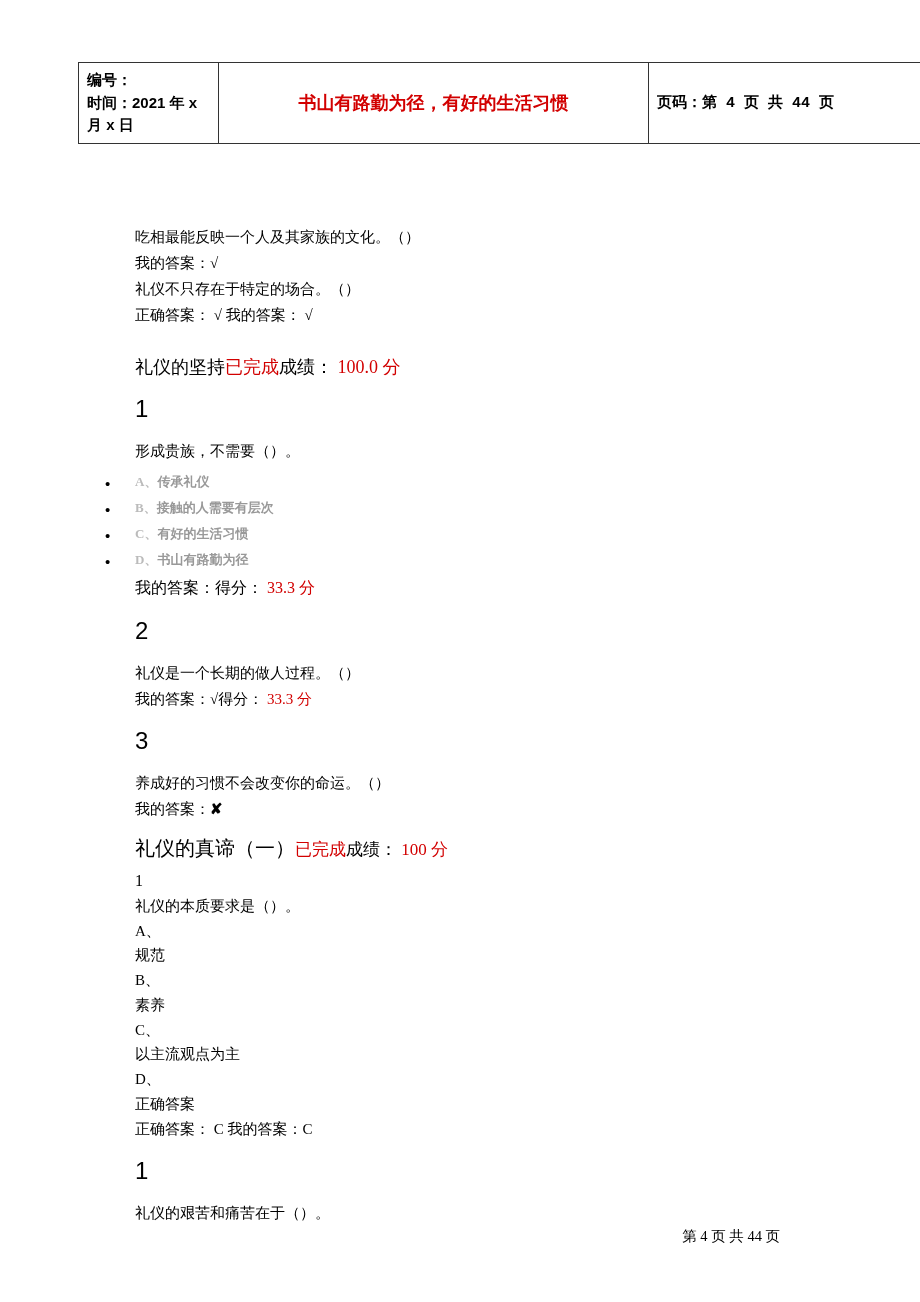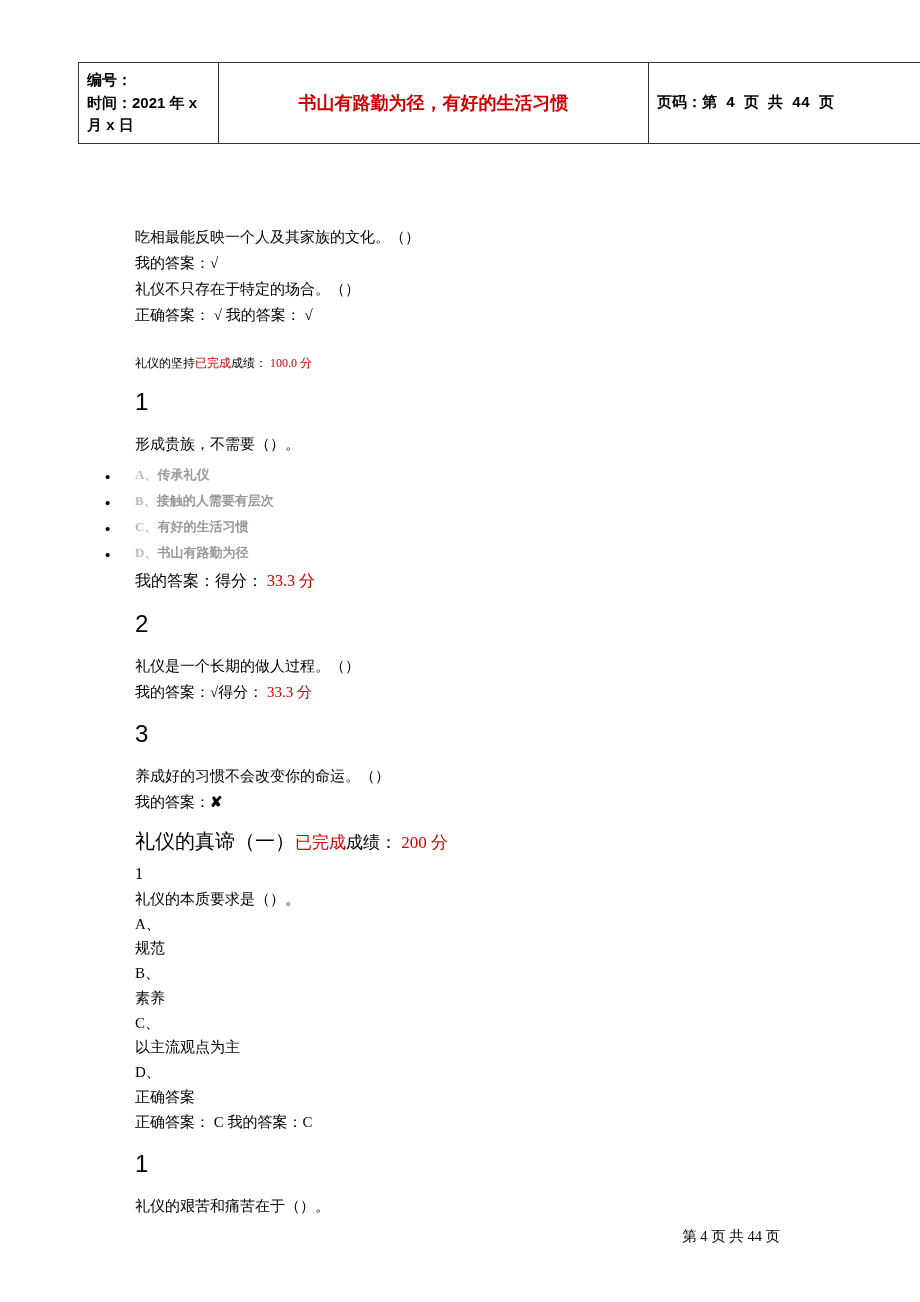--- a/index.html
+++ b/index.html
@@ -48,21 +48,21 @@
       left: 135px;
       width: 700px;
       margin-top: 47px;
     }
     .para {
       line-height: 1.6;
       margin-bottom: 2px;
     }
     .check { font-weight: bold; }
     .section-title {
-      font-size: 12px;
+      font-size: 18px;
       margin-top: 28px;
       margin-bottom: 6px;
     }
     .section-title-large {
       font-size: 20px;
       margin-top: 14px;
       margin-bottom: 6px;
     }
     .red { color: #d20000; }
     .qnum {
@@ -153,21 +153,21 @@
     <span>我的答案：</span><span class="check">√</span><span>得分：</span><span class="red"> 33.3 分</span>
   </div>
 
   <div class="qnum">3</div>
   <div class="para">养成好的习惯不会改变你的命运。（）</div>
   <div class="para">
     <span>我的答案：</span><span class="check">✘</span>
   </div>
 
   <div class="section-title-large">
-    <span>礼仪的真谛（一）</span><span class="red" style="font-size:17px">已完成</span><span style="font-size:17px">成绩：</span><span class="red" style="font-size:17px"> 200 分</span>
+    <span>礼仪的真谛（一）</span><span class="red" style="font-size:17px">已完成</span><span style="font-size:17px">成绩：</span><span class="red" style="font-size:17px"> 100 分</span>
   </div>
 
   <div class="block">
     <div class="qnum-serif">1</div>
     <div>礼仪的本质要求是（）。</div>
     <div>A、</div>
     <div>规范</div>
     <div>B、</div>
     <div>素养</div>
     <div>C、</div>

